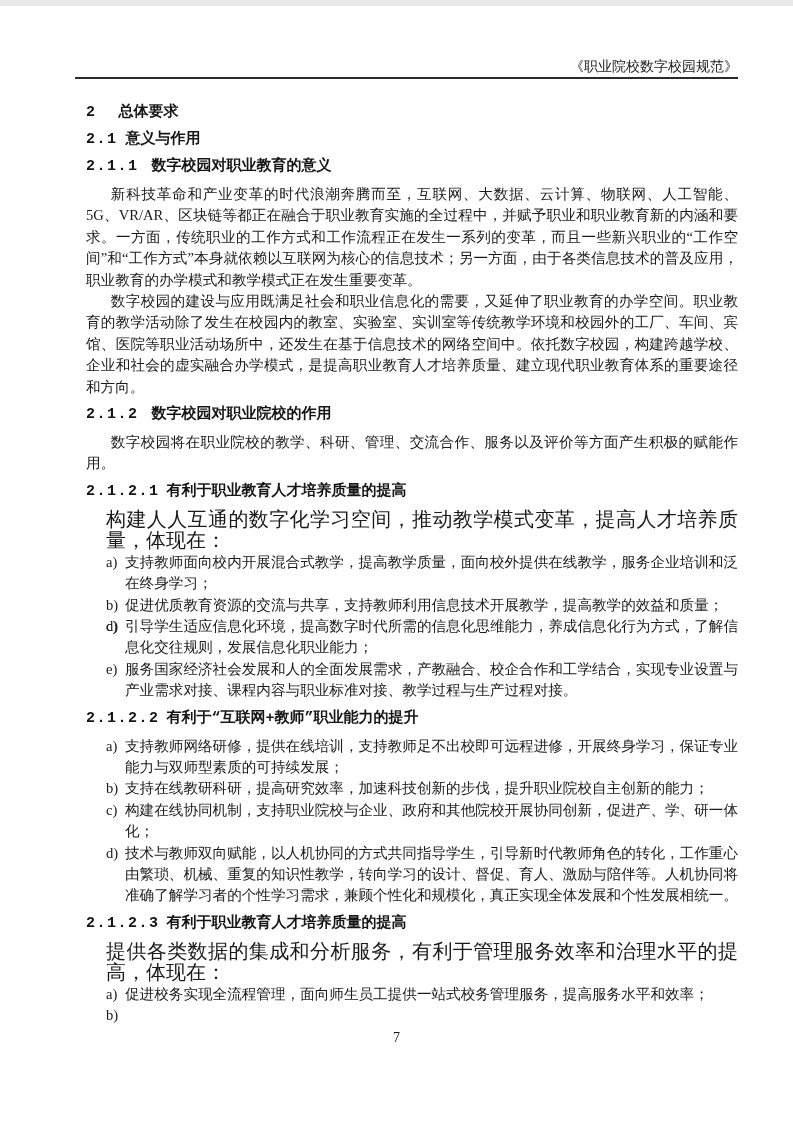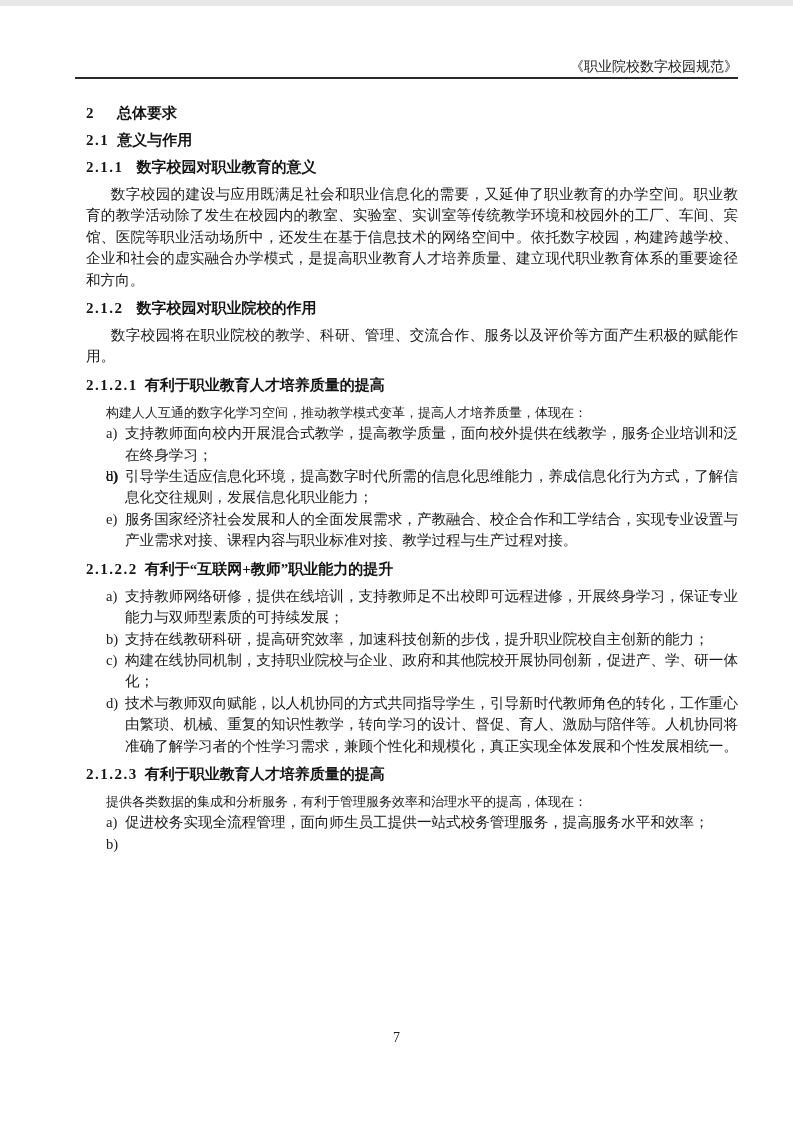--- a/index.html
+++ b/index.html
@@ -27,21 +27,21 @@
   .doc-header{
     margin-left:-11px;
     text-align:right;
     font-size:14px;
     line-height:17px;
     padding-bottom:2px;
     border-bottom:2px solid #2a2a2a;
   }
   
   .h1,.h2,.h3,.h4{
-    font-family:Liberation Serif, serif;
+    font-family:Liberation Mono, monospace;
     font-weight:bold;
     font-size:15px;
     line-height:20px;
     color:#151515;
   }
   .h1{margin:24px 0 0 0;}
   .h2{margin:7px 0 0 0;}
   .h3{margin:7px 0 7px 0;}
   .h4{margin:7px 0 7px 0;}
   .h-num{letter-spacing:1.5px;}
@@ -52,21 +52,21 @@
   
   .para{
     margin:0;
     font-size:14.6px;
     line-height:21.4px;
     text-align:justify;
     text-indent:1.7em;
   }
   .sect-intro{
     margin:0 0 0 20px;
-    font-size:13px;
+    font-size:20px;
     line-height:21.4px;
     text-align:justify;
   }
   .list{
     margin-left:20px;
   }
   .list-item{
     position:relative;
     padding-left:19px;
     font-size:14.6px;
@@ -103,39 +103,40 @@
     </div>
 
     <div class="h2">
       <span class="h-num">2.1</span><span>意义与作用</span>
     </div>
 
     <div class="h3">
       <span class="h-num">2.1.1</span><span>数字校园对职业教育的意义</span>
     </div>
 
+    <p class="para">新科技革命和产业变革的时代浪潮奔腾而至，互联网、大数据、云计算、物联网、人工智能、5G、VR/AR、区块链等都正在融合于职业教育实施的全过程中，并赋予职业和职业教育新的内涵和要求。一方面，传统职业的工作方式和工作流程正在发生一系列的变革，而且一些新兴职业的“工作空间”和“工作方式”本身就依赖以互联网为核心的信息技术；另一方面，由于各类信息技术的普及应用，职业教育的办学模式和教学模式正在发生重要变革。</p>
     <p class="para">数字校园的建设与应用既满足社会和职业信息化的需要，又延伸了职业教育的办学空间。职业教育的教学活动除了发生在校园内的教室、实验室、实训室等传统教学环境和校园外的工厂、车间、宾馆、医院等职业活动场所中，还发生在基于信息技术的网络空间中。依托数字校园，构建跨越学校、企业和社会的虚实融合办学模式，是提高职业教育人才培养质量、建立现代职业教育体系的重要途径和方向。</p>
 
     <div class="h3">
       <span class="h-num">2.1.2</span><span>数字校园对职业院校的作用</span>
     </div>
 
     <p class="para">数字校园将在职业院校的教学、科研、管理、交流合作、服务以及评价等方面产生积极的赋能作用。</p>
 
     <div class="h4">
       <span class="h-num">2.1.2.1</span><span>有利于职业教育人才培养质量的提高</span>
     </div>
 
     <div class="sect-intro">构建人人互通的数字化学习空间，推动教学模式变革，提高人才培养质量，体现在：</div>
     <div class="list">
       <div class="list-item">
         <span class="list-marker">a)</span><span>支持教师面向校内开展混合式教学，提高教学质量，面向校外提供在线教学，服务企业培训和泛在终身学习；</span>
       </div>
       <div class="list-item">
-        <span class="list-marker">b)</span>
+        <span class="list-marker">b)</span><span>促进优质教育资源的交流与共享，支持教师利用信息技术开展教学，提高教学的效益和质量；</span>
       </div>
       <div class="list-item">
         <span class="list-marker">c)</span>
       </div>
       <div class="list-item">
         <span class="list-marker">d)</span><span>引导学生适应信息化环境，提高数字时代所需的信息化思维能力，养成信息化行为方式，了解信息化交往规则，发展信息化职业能力；</span>
       </div>
       <div class="list-item">
         <span class="list-marker">e)</span><span>服务国家经济社会发展和人的全面发展需求，产教融合、校企合作和工学结合，实现专业设置与产业需求对接、课程内容与职业标准对接、教学过程与生产过程对接。</span>
       </div>

